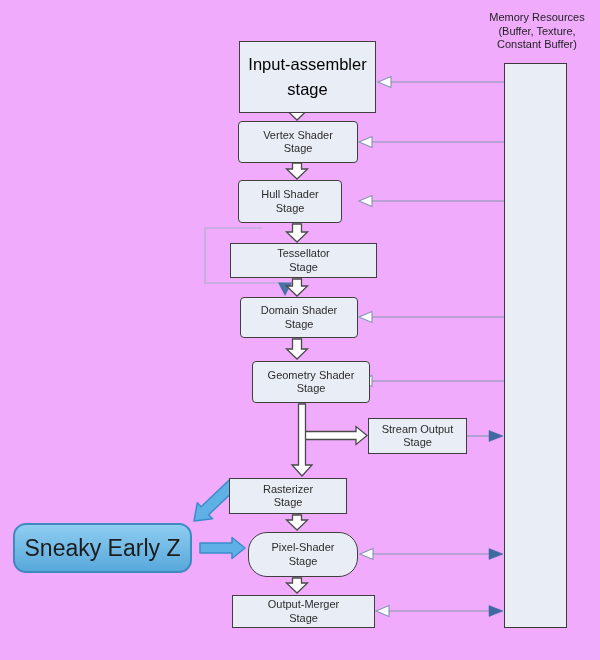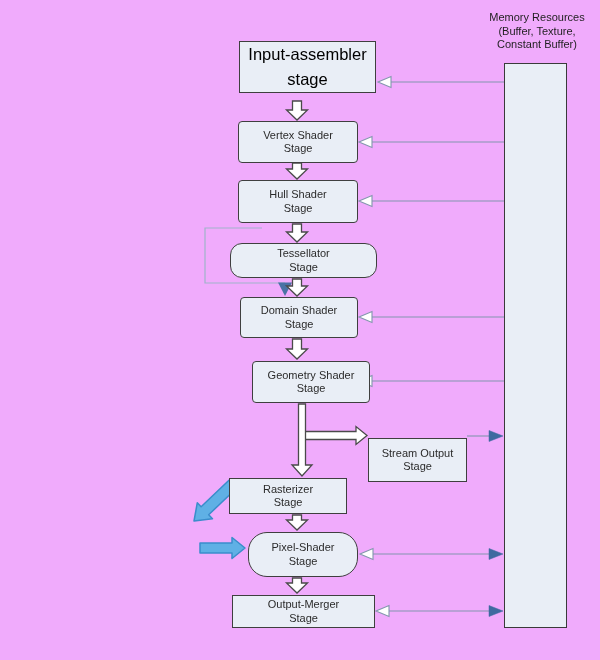--- a/index.html
+++ b/index.html
@@ -18,28 +18,28 @@
   .hl-arrow { fill:var(--hl-arrow-fill); stroke:var(--hl-arrow-stroke); stroke-width:1.5; stroke-linejoin:round; }
 
   .stage {
     position:absolute; box-sizing:border-box;
     background:var(--stage-fill); border:1.4px solid var(--stage-border);
     display:flex; flex-direction:column; align-items:center; justify-content:center;
     font-size:11px; line-height:13.5px; color:#2b2b2b; text-align:center;
   }
   .round { border-radius:4px; }
 
-  #stage-ia  { left:239px; top:41px;  width:137px; height:52px;
+  #stage-ia  { left:239px; top:41px;  width:137px; height:72px;
                font-size:16.5px; line-height:25px; color:#000; }
   #stage-vs  { left:238px; top:121px; width:120px; height:42px; }
-  #stage-hs  { left:238px; top:180px; width:120px; height:43px; }
-  #stage-ts  { left:230px; top:243px; width:147px; height:35px;border-radius:12px; }
+  #stage-hs  { left:238px; top:180px; width:104px; height:43px; }
+  #stage-ts  { left:230px; top:243px; width:147px; height:35px; }
   #stage-ds  { left:240px; top:297px; width:118px; height:41px; }
   #stage-gs  { left:240px; top:361px; width:118px; height:42px;margin-left:12px; }
-  #stage-so  { left:368px; top:418px; width:99px;  height:44px;margin-top:20px; }
+  #stage-so  { left:368px; top:418px; width:99px;  height:36px; }
   #stage-rs  { left:229px; top:478px; width:118px; height:36px; }
   #stage-ps  { left:248px; top:532px; width:110px; height:45px; border-radius:19px;text-align:center; }
   #stage-om  { left:232px; top:595px; width:143px; height:33px; }
 
   .memory {
     position:absolute; left:504px; top:63px; width:63px; height:565px;
     box-sizing:border-box; background:var(--stage-fill);
     border:1.5px solid #3a3a3a;
   }
   .mem-label {
@@ -158,14 +158,17 @@
   <div class="stage round" id="stage-ps">
     <span>Pixel-Shader</span>
     <span>Stage</span>
   </div>
 
   <div class="stage" id="stage-om">
     <span>Output-Merger</span>
     <span>Stage</span>
   </div>
 
+  <div class="annotation">
+    <span>Sneaky Early Z</span>
+  </div>
 
 </div>
 
 </body></html>

